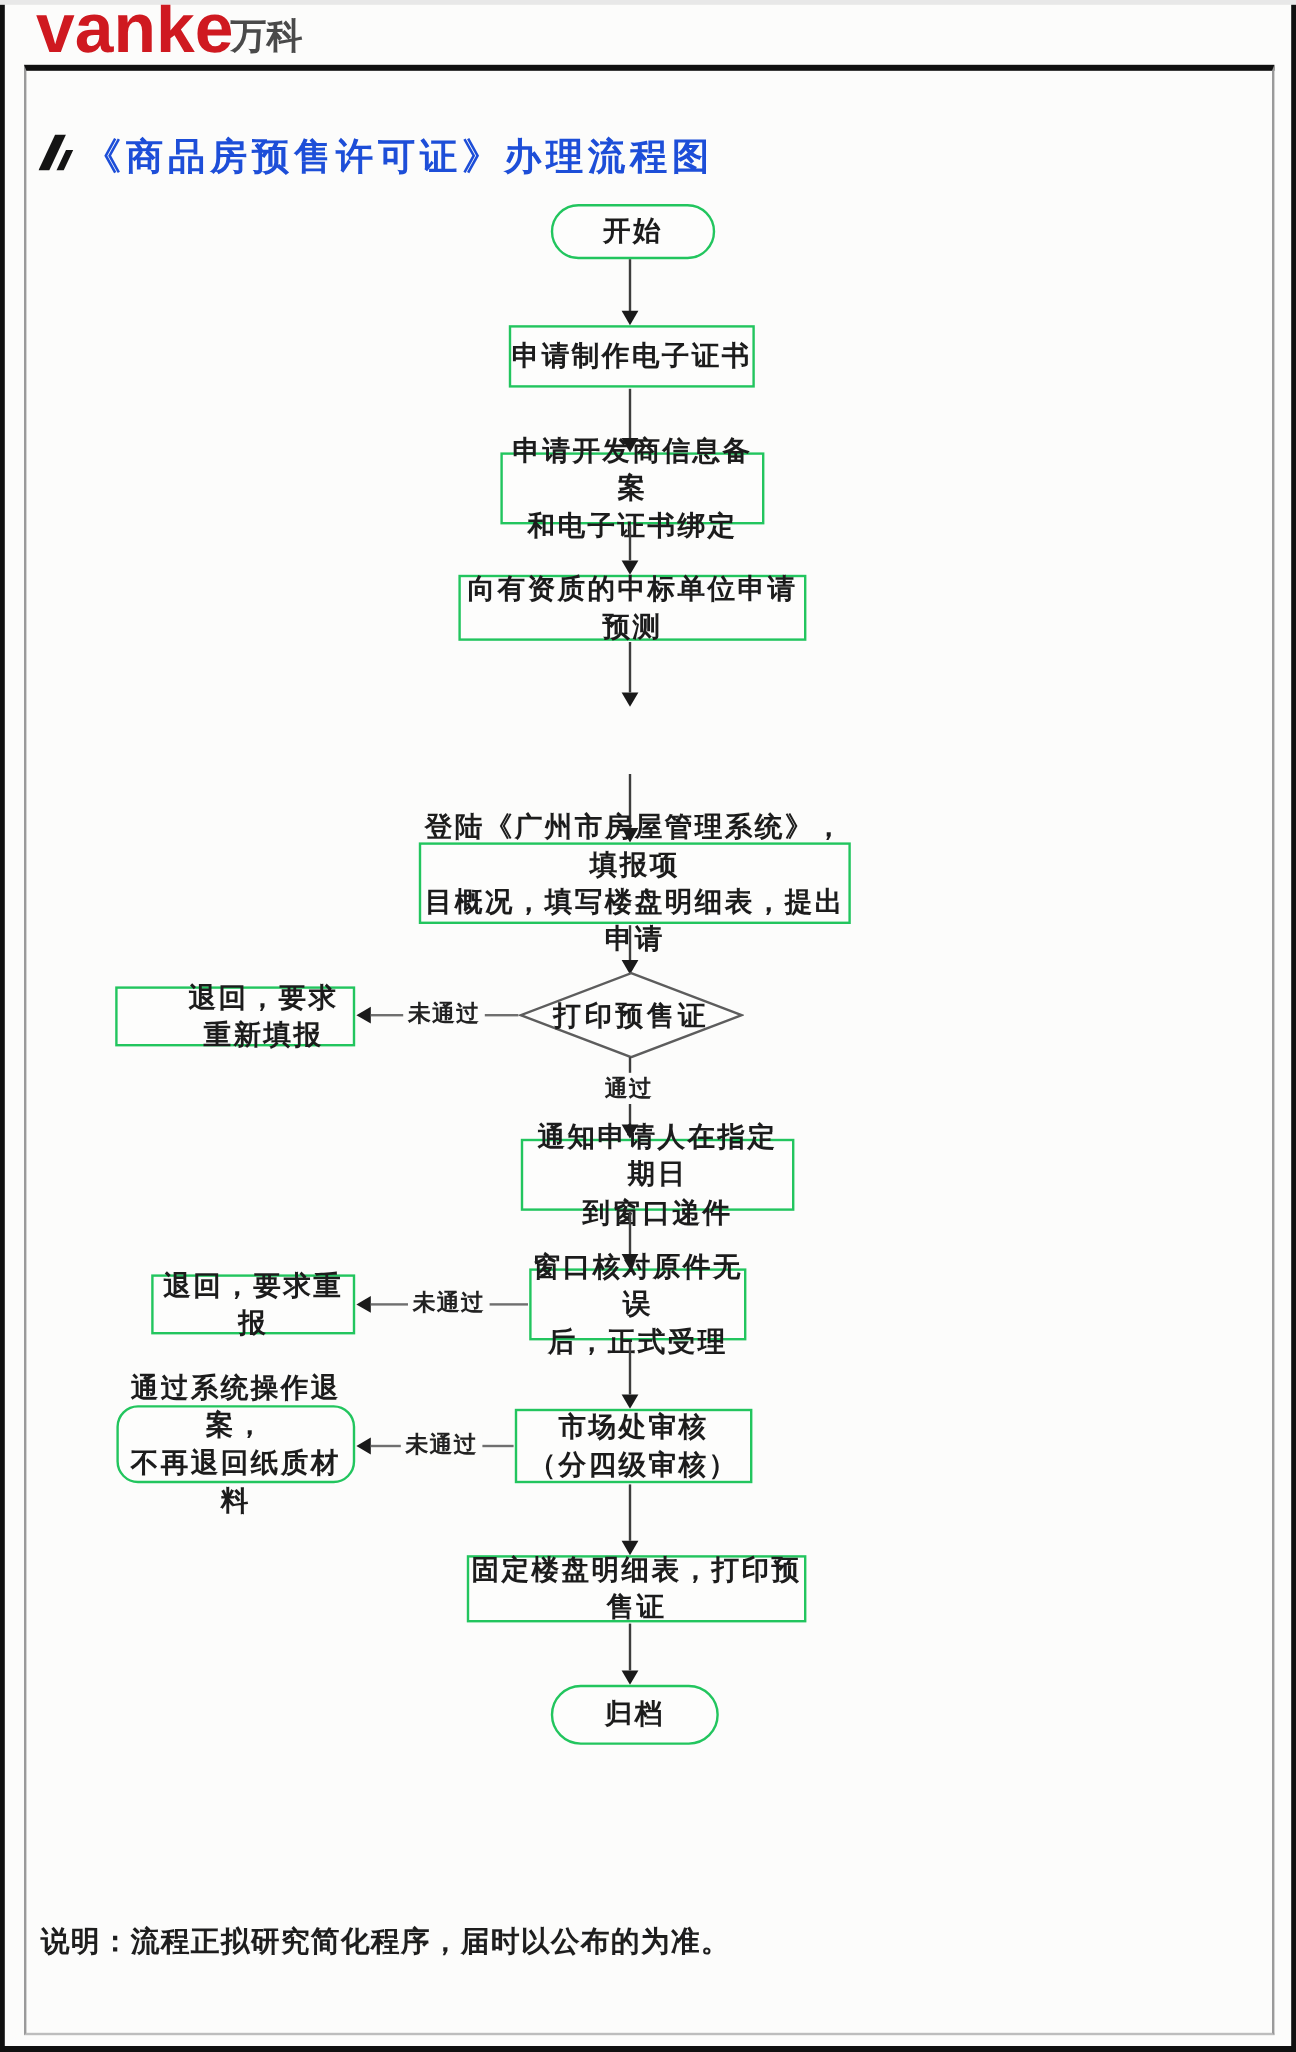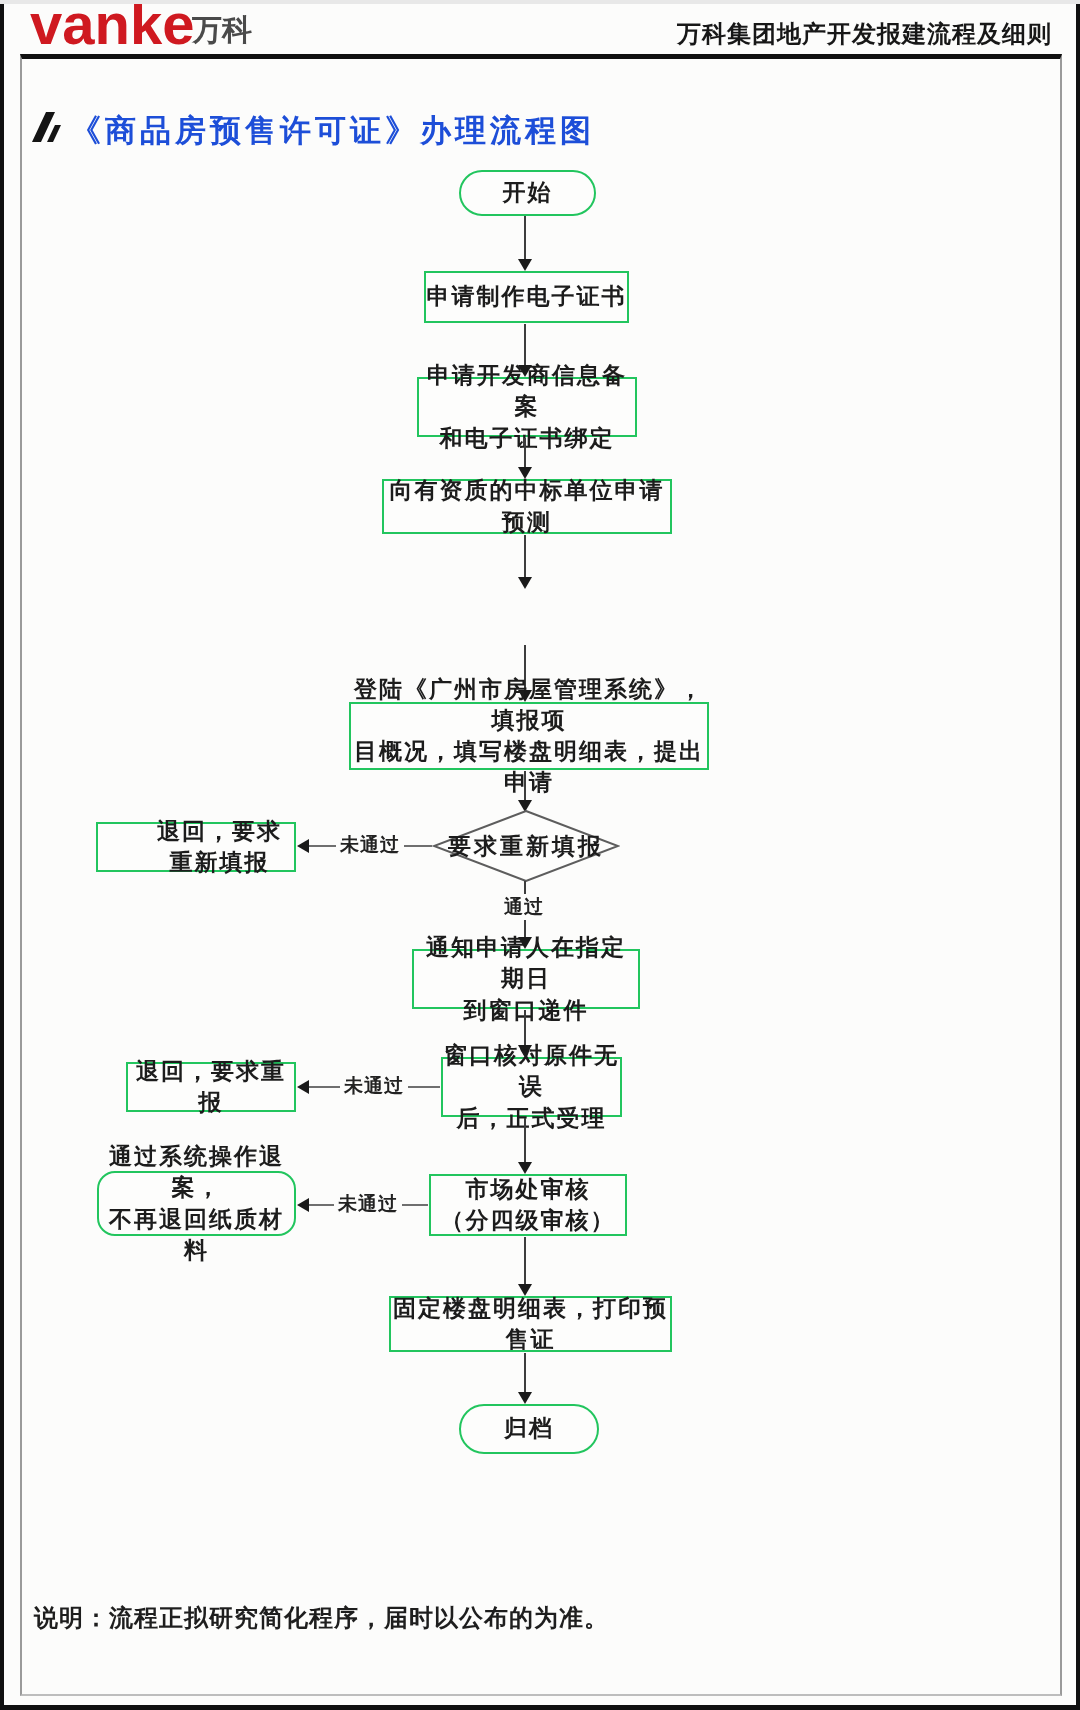--- a/index.html
+++ b/index.html
@@ -52,21 +52,20 @@
   .wechat-text{font-size:31px;font-weight:700;color:#d8d8d6;
     text-shadow:1px 1px 0 #ffffff,-1px -1px 1px #adadab;letter-spacing:1px;}
 </style>
 </head>
 <body>
 
 <div class="page">
 
   <div class="logo">vanke</div>
   <div class="logo-cn">万科</div>
-  <div class="doc-title">万科集团地产开发报建流程及细则</div>
   <div class="frame"></div>
 
   <svg class="title-icon" width="34" height="30" viewBox="0 0 34 30">
     <polygon points="0,30 9,30 23,0 14,0" fill="#141414"></polygon>
     <polygon points="15,30 21,30 29,13 23,13" fill="#141414"></polygon>
   </svg>
   <div class="sec-title">《商品房预售许可证》办理流程图</div>
 
   <div class="pill" style="left:455px;top:166px;width:137px;height:46px;">开始</div>
 
@@ -96,33 +95,33 @@
   <div class="box" style="left:345px;top:698px;width:360px;height:68px;">登陆《广州市房屋管理系统》，填报项
 目概况，填写楼盘明细表，提出申请</div>
 
   <div class="vline" style="left:520px;top:767px;height:29px;"></div>
   <div class="head-down" style="left:514px;top:796px;"></div>
 
   <div class="diamond-wrap" style="left:428px;top:806px;width:188px;height:72px;">
     <svg width="188" height="72" viewBox="0 0 188 72">
       <polygon points="94,1 186,36 94,71 2,36" fill="#fdfdfc" stroke="#5d5d5d" stroke-width="2"></polygon>
     </svg>
-    <div class="diamond-text">要求重新填报</div>
+    <div class="diamond-text">打印预售证</div>
   </div>
 
   <div class="head-left" style="left:293px;top:835px;"></div>
   <div class="hline" style="left:305px;top:841px;width:123px;"></div>
   <div class="branch-label" style="left:332px;top:828px;">未通过</div>
   <div class="box" style="left:92px;top:818px;width:200px;height:50px;padding-left:47px;">退回，要求重新填报</div>
 
   <div class="vline" style="left:520px;top:877px;height:56px;"></div>
   <div class="pass-label" style="left:496px;top:890px;">通过</div>
   <div class="head-down" style="left:514px;top:933px;"></div>
 
-  <div class="box" style="left:408px;top:945px;width:228px;height:60px;">通知申请人在指定期日
+  <div class="box" style="left:430px;top:945px;width:228px;height:60px;">通知申请人在指定期日
 到窗口递件</div>
 
   <div class="vline" style="left:520px;top:1006px;height:35px;"></div>
   <div class="head-down" style="left:514px;top:1041px;"></div>
 
   <div class="box" style="left:437px;top:1053px;width:181px;height:60px;">窗口核对原件无误
 后，正式受理</div>
 
   <div class="head-left" style="left:293px;top:1076px;"></div>
   <div class="hline" style="left:305px;top:1082px;width:131px;"></div>

